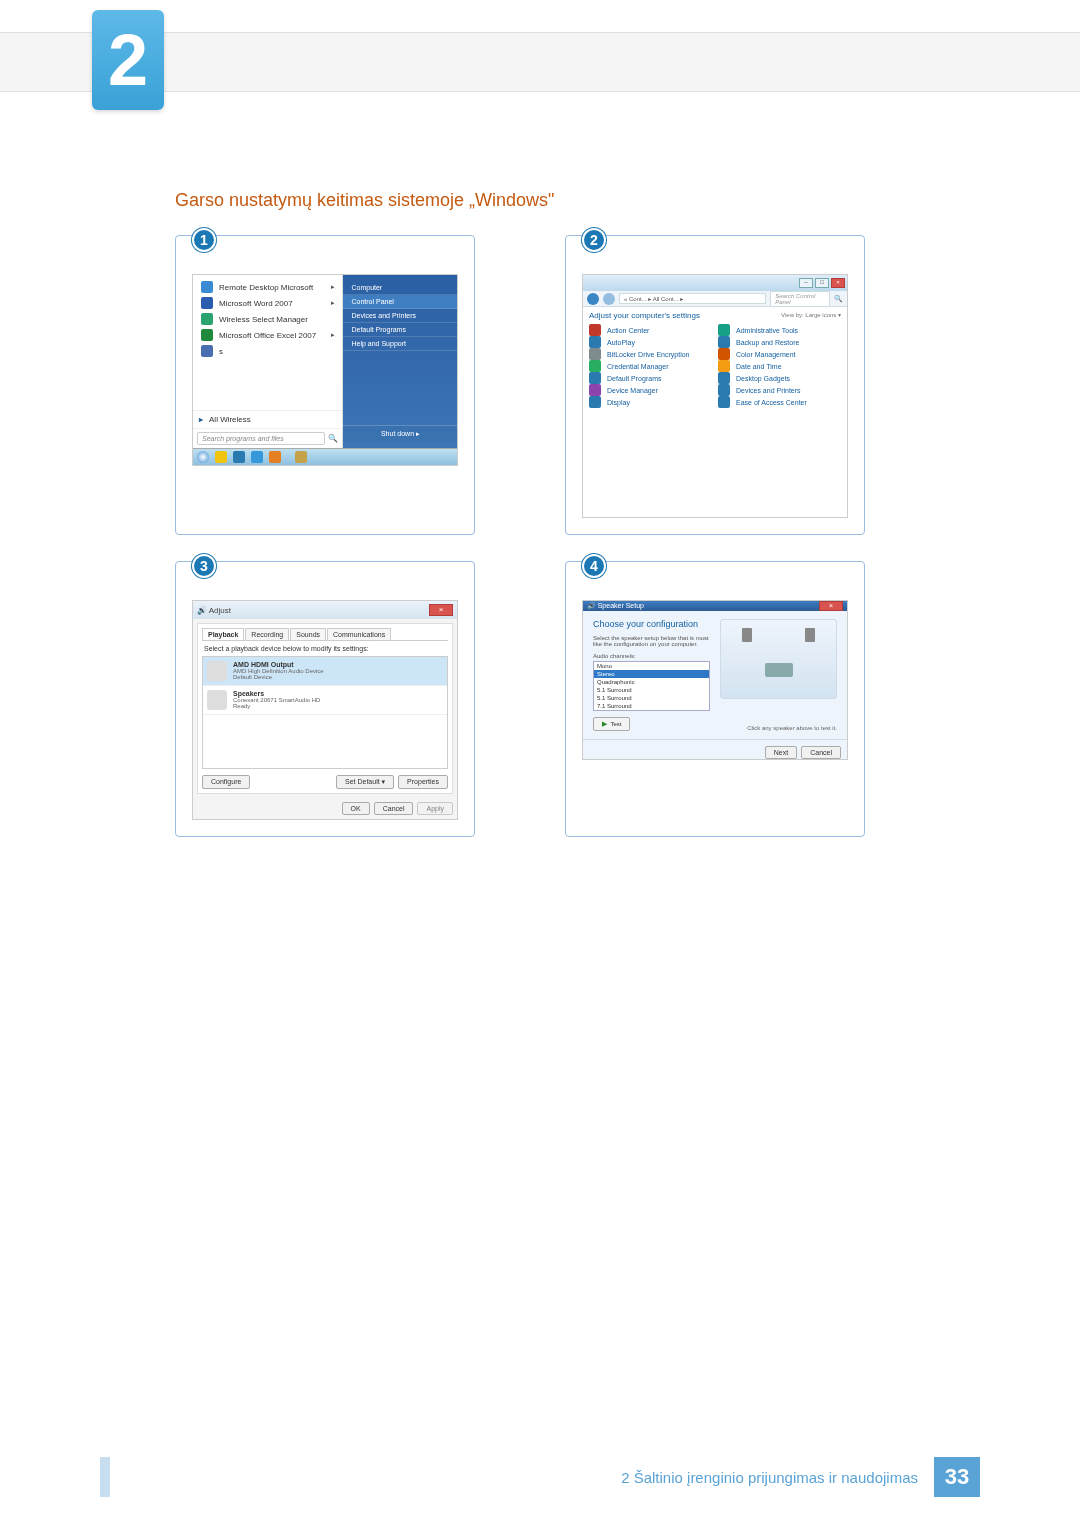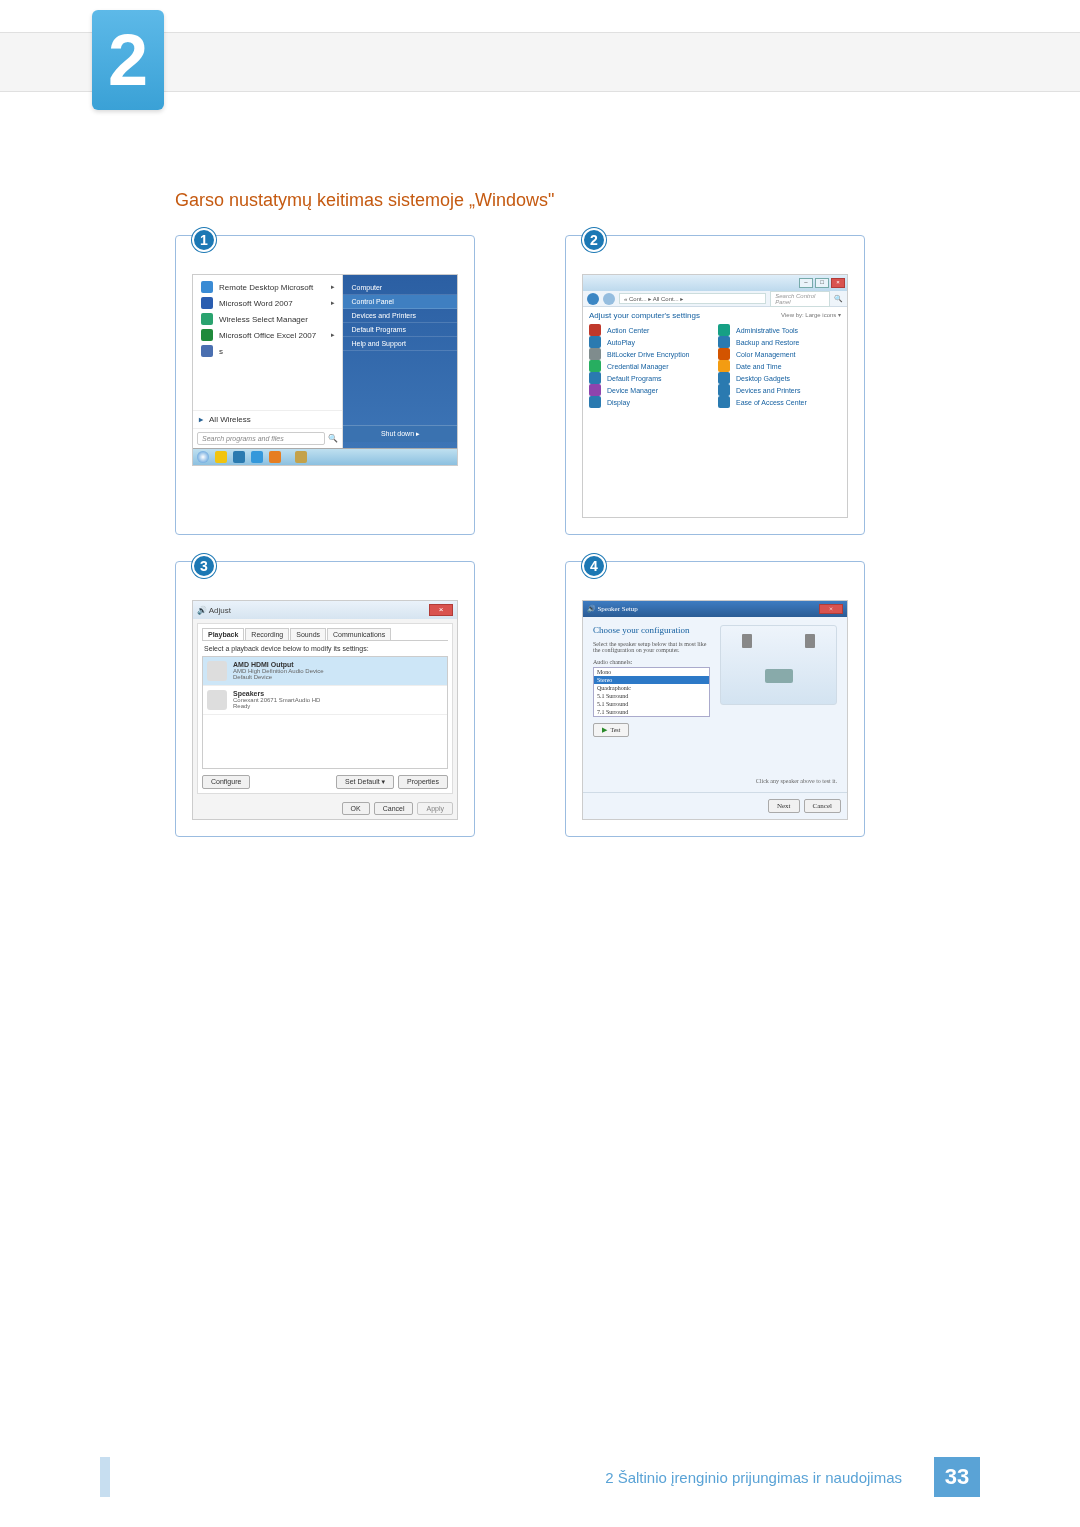--- a/index.html
+++ b/index.html
@@ -158,21 +158,21 @@
   .s3-dev { display:flex; gap:6px; padding:4px; border-bottom:1px solid #eee; }
   .s3-dev.sel { background:#cde6f7; }
   .s3-dev .di { width:20px;height:20px;background:#ddd;border-radius:3px; }
   .s3-dev .dt b { font-size:7px; display:block; }
   .s3-dev .dt small { font-size:6px; color:#666; display:block; }
   .s3-row { display:flex; justify-content:space-between; margin-top:6px; }
   .s3-btn { font-size:7px; padding:2px 8px; border:1px solid #aaa; background:#f1f1f1; border-radius:2px; }
   .s3-foot { display:flex; justify-content:flex-end; gap:4px; padding:4px; }
 
   
-  .s4 { height:220px; display:flex; flex-direction:column; background:#eef4fb;font-family:Liberation Serif, serif; }
+  .s4 { height:160px; display:flex; flex-direction:column; background:#eef4fb; }
   .s4-title { height:16px; background: linear-gradient(180deg,#3d7cc2,#2b5c95); display:flex; align-items:center; justify-content:space-between; padding:0 4px; color:#fff; }
   .s4-title span { font-size:7px; }
   .s4-close { width:24px;height:10px;background:#d9534f;border:1px solid #b13c38; color:#fff; font-size:7px; text-align:center;}
   .s4-body { flex:1; padding:8px 10px; display:flex; gap:10px; }
   .s4-left { flex:1; }
   .s4-h { color:#1560a0; font-size:9px; margin-bottom:6px; }
   .s4-p { font-size:6px; color:#555; margin-bottom:6px; }
   .s4-lbl { font-size:6px; color:#555; margin-bottom:2px; }
   .s4-listbox { border:1px solid #aac; background:#fff; height:50px; overflow:hidden; font-size:6px; }
   .s4-opt { padding:1px 3px; }
@@ -201,21 +201,21 @@
     position: absolute;
     left: 100px;
     top: 0;
     bottom: 0;
     width: 10px;
     background: #c7def0;
   }
   .footer-text {
     font-size: 15px;
     color: #5aa3d6;
-    margin-right: 32px;
+    margin-right: 16px;
   }
   .page-box {
     background: #5aa3d6;
     color: #fff;
     font-weight: 700;
     font-size: 22px;
     width: 46px;
     height: 40px;
     display: flex;
     align-items: center;

